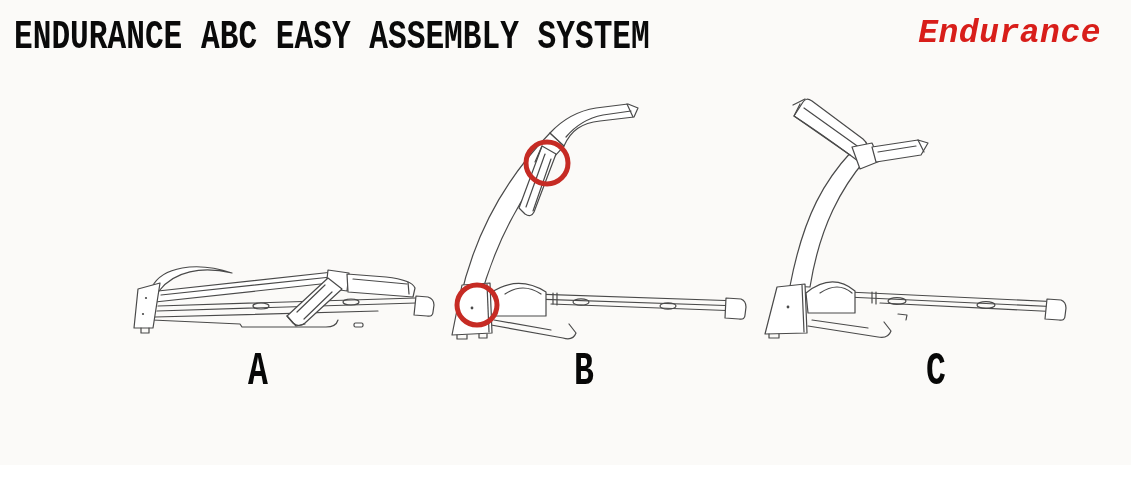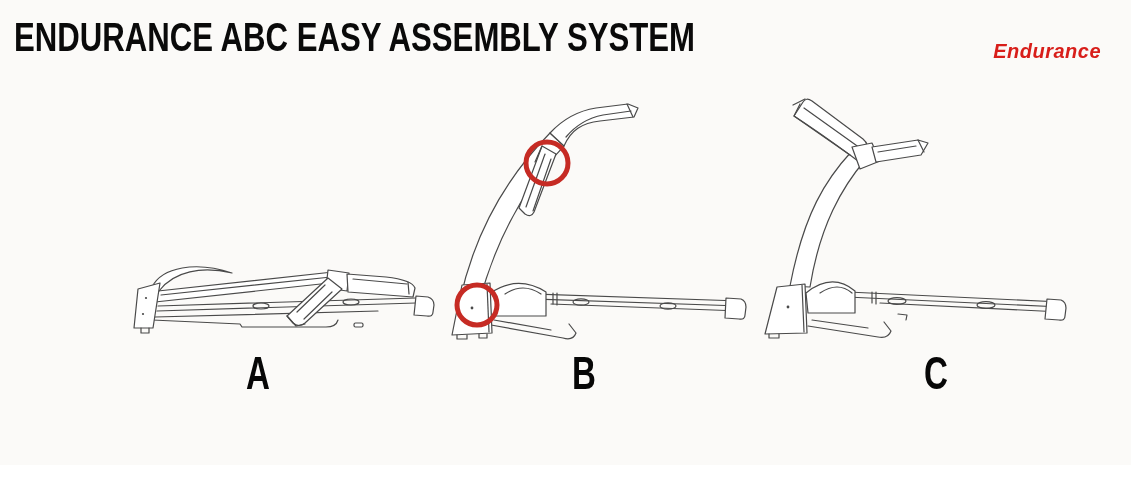--- a/index.html
+++ b/index.html
@@ -1,42 +1,42 @@
 <!DOCTYPE html>
 <html style="--background: #fbfaf8; --title-text: #0a0a0a; --brand-red: #d81e1a; --highlight-circle: #c62b24; --drawing-line: #4a4a4a;"><head>
 <meta charset="utf-8">
 <style>
   html, body { margin: 0; padding: 0; }
   .page {
     position: relative;
     width: 1131px;
     height: 465px;
     background: var(--background, #fbfaf8);
-    font-family: Liberation Sans, sans-serif;
+    font-family: Liberation Mono, monospace;
     overflow: hidden;
     text-align: right;
   }
   .title {
     position: absolute;
     left: 14px;
     top: 16px;
     font-size: 41px;
     font-weight: 900;
     line-height: 42px;
     color: var(--title-text, #0a0a0a);
     transform: scaleX(0.76);
     transform-origin: left top;
     white-space: nowrap;
     letter-spacing: 0px;
   }
   .brand {
     position: absolute;
-    top: 34px;
+    top: 17px;
     right: 30px;
-    font-size: 20px;
+    font-size: 33px;
     font-weight: bold;
     font-style: italic;
     line-height: 34px;
     color: var(--brand-red, #d81e1a);
     letter-spacing: 0.5px;
     white-space: nowrap;
   }
   .drawing { position: absolute; }
   .drawing-a { left: 128px; top: 260px; }
   .drawing-b { left: 447px; top: 102px; }

